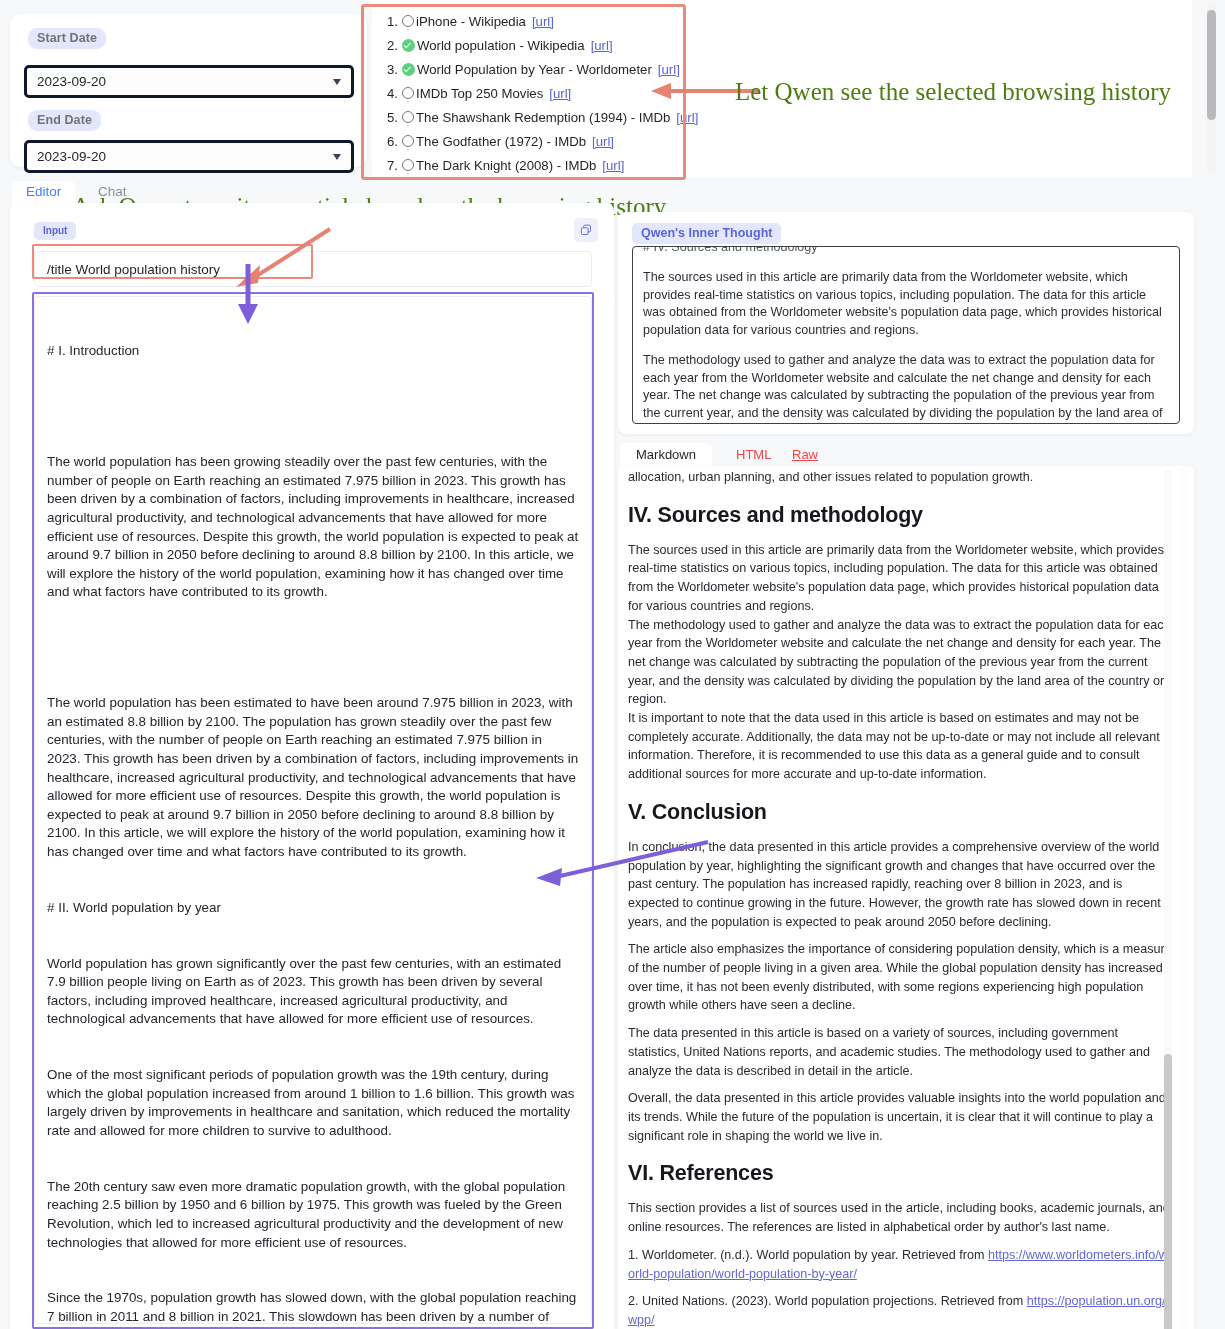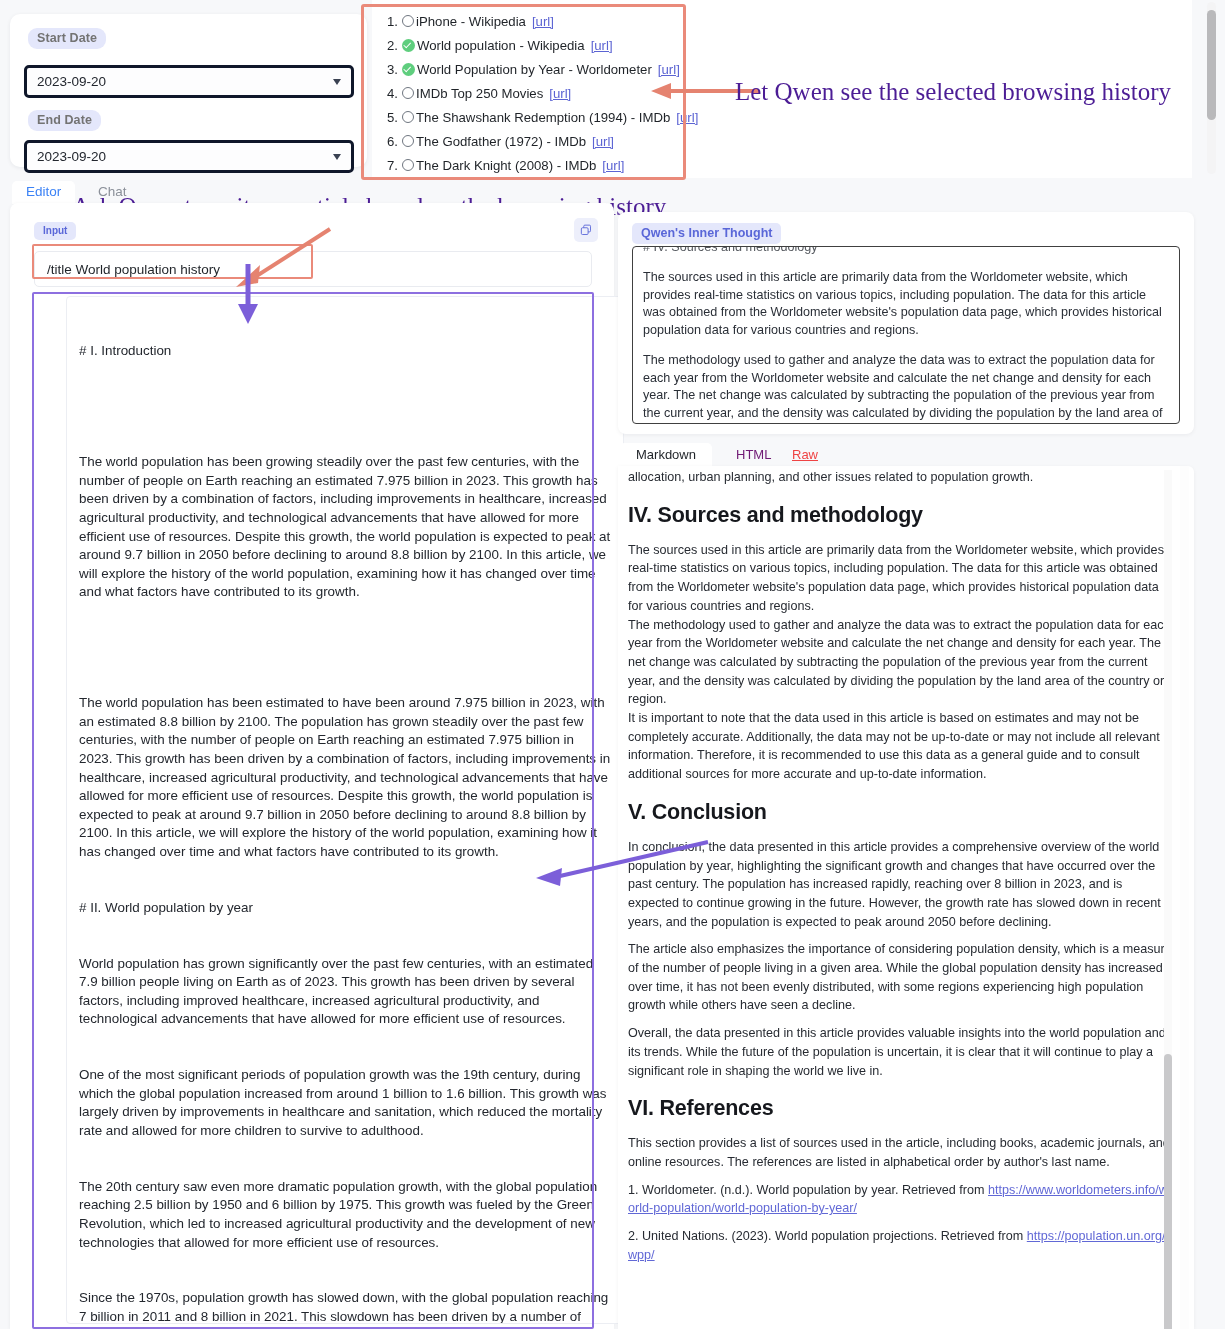--- a/index.html
+++ b/index.html
@@ -73,21 +73,21 @@
 
   
   .red-box {
     position:absolute; left:361px; top:4px; width:325px; height:176px;
     border:3px solid #ea8a7a; border-radius:3px; pointer-events:none;
   }
   
   .red-arrow { position:absolute; left:651px; top:83px; width:110px; height:16px; }
   .ann-red {
     position:absolute; font-family:"Liberation Serif", serif;
-    color:#4c1d95; font-size:25px; white-space:nowrap;
+    color:#4d7c0f; font-size:25px; white-space:nowrap;
   }
   .ann-red-1 { left:735px; top:78px; }
   .ann-red-2 { left:72px; top:193px; }
   .ann-purple {
     position:absolute; font-family:"Liberation Serif", serif;
     color:#7c5fd9; font-size:24px; white-space:nowrap;
     left:255px; top:305px;
   }
 
   
@@ -131,21 +131,20 @@
     display:flex; align-items:center; padding:0 12px;
     font-size:13.5px; color:#1f2328;
   }
   .article-box {
     position:absolute; left:24px; top:93px; width:558px; height:1028px;
     background:#ffffff; border:1px solid #eceef3; border-radius:4px;
     overflow:hidden;
     padding:8px 12px 0 12px;
     font-size:13.4px; line-height:18.6px; color:#23272e;
     white-space:pre-wrap;
-    margin-left:32px;
   }
   .article-box p { margin:0 0 0 0; }
   .article-box .gap { height:18px; }
 
   
   .purple-box {
     position:absolute; left:32px; top:292px; width:562px; height:1037px;
     border:2.5px solid #8d6fe0; border-radius:2px; pointer-events:none;
   }
   
@@ -169,21 +168,21 @@
     position:absolute; left:14px; top:34px; width:548px; height:178px;
     background:#fff; border:1px solid #404040; border-radius:4px;
     overflow:hidden; padding:0 10px;
     font-size:12.6px; line-height:17.6px; color:#2a2f37;
   }
   .thought-clip-top { margin-top:-8px; color:#55595f; }
 
   .md-tabbar { position:absolute; left:620px; top:443px; width:400px; height:24px; }
   .md-tab { position:absolute; top:0; font-size:13px; padding:4px 16px 6px 16px; border-radius:5px 5px 0 0;}
   .md-tab.active { left:0; background:#ffffff; color:#1f2328; }
-  .md-tab.i1 { left:100px; color:#701a75; }
+  .md-tab.i1 { left:100px; color:#ef4444; }
   .md-tab.i2 { left:156px; color:#ef4444;text-decoration:underline; }
 
   .md-panel {
     position:absolute; left:618px; top:466px; width:576px; height:863px;
     background:#ffffff; border-radius:0 6px 0 0;
     box-shadow: 0 1px 4px rgba(16,24,40,.05);
     overflow:hidden;
   }
   .md-inner {
     position:absolute; left:10px; top:2px; width:552px; height:860px;
@@ -358,20 +357,21 @@
   <div class="md-panel">
     <div class="md-inner">
       <p class="clip-top">allocation, urban planning, and other issues related to population growth.</p>
       <h2>IV. Sources and methodology</h2>
       <p class="tight">The sources used in this article are primarily data from the Worldometer website, which provides real-time statistics on various topics, including population. The data for this article was obtained from the Worldometer website's population data page, which provides historical population data for various countries and regions.</p>
       <p class="tight">The methodology used to gather and analyze the data was to extract the population data for each year from the Worldometer website and calculate the net change and density for each year. The net change was calculated by subtracting the population of the previous year from the current year, and the density was calculated by dividing the population by the land area of the country or region.</p>
       <p>It is important to note that the data used in this article is based on estimates and may not be completely accurate. Additionally, the data may not be up-to-date or may not include all relevant information. Therefore, it is recommended to use this data as a general guide and to consult additional sources for more accurate and up-to-date information.</p>
       <h2>V. Conclusion</h2>
       <p>In conclusion, the data presented in this article provides a comprehensive overview of the world population by year, highlighting the significant growth and changes that have occurred over the past century. The population has increased rapidly, reaching over 8 billion in 2023, and is expected to continue growing in the future. However, the growth rate has slowed down in recent years, and the population is expected to peak around 2050 before declining.</p>
       <p>The article also emphasizes the importance of considering population density, which is a measure of the number of people living in a given area. While the global population density has increased over time, it has not been evenly distributed, with some regions experiencing high population growth while others have seen a decline.</p>
+      <p>The data presented in this article is based on a variety of sources, including government statistics, United Nations reports, and academic studies. The methodology used to gather and analyze the data is described in detail in the article.</p>
       <p>Overall, the data presented in this article provides valuable insights into the world population and its trends. While the future of the population is uncertain, it is clear that it will continue to play a significant role in shaping the world we live in.</p>
       <h2>VI. References</h2>
       <p>This section provides a list of sources used in the article, including books, academic journals, and online resources. The references are listed in alphabetical order by author's last name.</p>
       <div id="ref-list">
           <p><span>1. Worldometer. (n.d.). World population by year. Retrieved from </span><a href="#">https://www.worldometers.info/world-population/world-population-by-year/</a></p>
           <p><span>2. United Nations. (2023). World population projections. Retrieved from </span><a href="#">https://population.un.org/wpp/</a></p>
         </div>
     </div>
     <div class="md-track"></div>
     <div class="md-thumb"></div>

